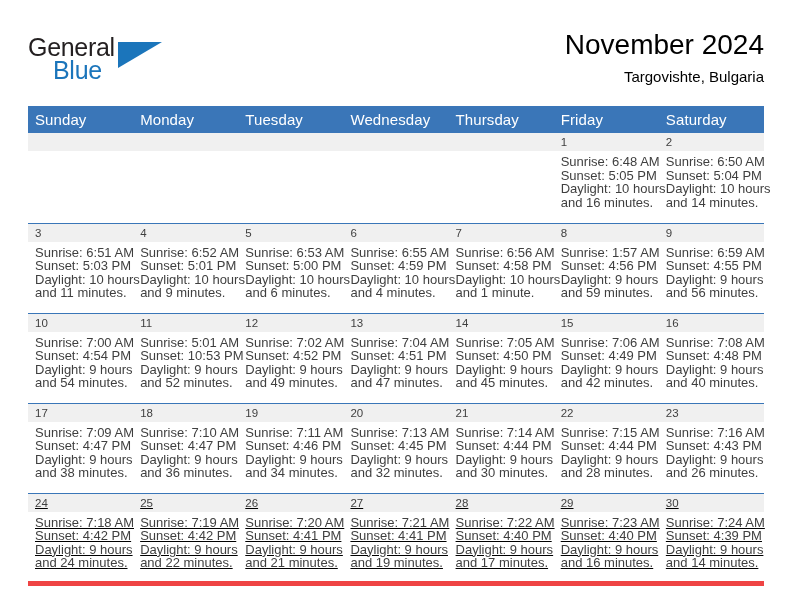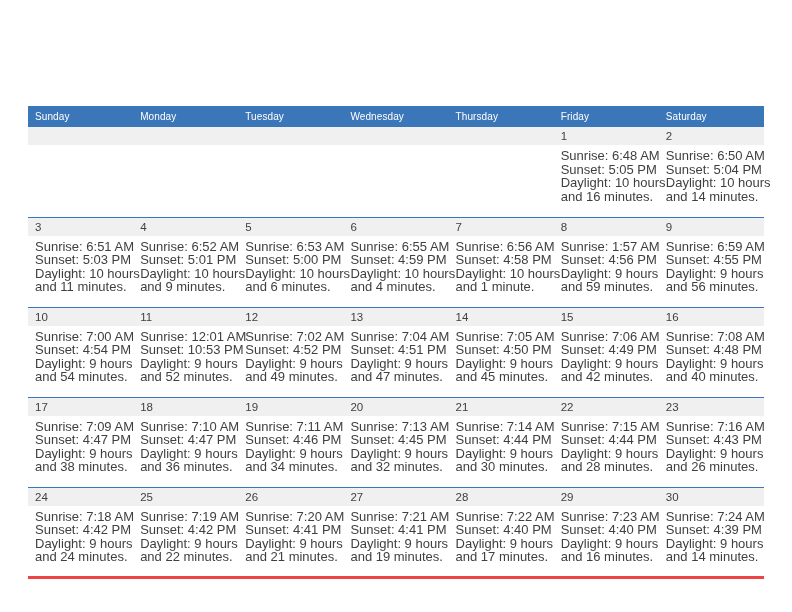--- a/index.html
+++ b/index.html
@@ -90,21 +90,21 @@
     position: absolute;
     left: 28px;
     top: 106px;
     width: 736px;
     border-collapse: collapse;
     table-layout: fixed;
   }
   .cal th {
     background: #3a76b8;
     color: #ffffff;
-    font-size: 10px;
+    font-size: 15px;
     font-weight: 400;
     text-align: left;
     padding: 5px 0 5px 7px;
     height: 21px;
     border: none;
     letter-spacing: 0.1px;
   }
   .cal td {
     vertical-align: top;
     width: 105.14px;
@@ -125,27 +125,41 @@
   .daynum-band.empty { background: #f0f0f0; }
   .cell-body {
     padding: 4px 5px 0 7px;
     font-size: 13px;
     color: #3f3f3f;
     line-height: 13.6px;
     letter-spacing: 0px;
   }
   .cell-body div { white-space: nowrap; }
   .cell-empty .cell-body { visibility: hidden; }
-  .cal tr.last-row td { border-bottom: 3px solid #ef4444; }
+  .cal tr.last-row td { border-bottom: 5px solid #ef4444; text-decoration: underline; }
 </style>
 </head>
 <body>
 
 <div class="page">
 
+  <div class="top">
+
+    <div class="logo">
+      <span class="logo-general">General</span>
+      <span class="logo-tri"></span>
+      <span class="logo-blue">Blue</span>
+    </div>
+
+    <div class="titles">
+      <div class="cal-title">November 2024</div>
+      <div class="cal-sub">Targovishte, Bulgaria</div>
+    </div>
+
+  </div>
 
   <table class="cal">
     <thead>
       <tr id="weekday-row">
           <th>Sunday</th>
           <th>Monday</th>
           <th>Tuesday</th>
           <th>Wednesday</th>
           <th>Thursday</th>
           <th>Friday</th>
@@ -264,21 +278,21 @@
             <div class="cell-body">
               <div>Sunrise: 7:00 AM</div>
               <div>Sunset: 4:54 PM</div>
               <div>Daylight: 9 hours</div>
               <div>and 54 minutes.</div>
             </div>
           </td>
           <td class="day-cell">
             <div class="daynum-band">11</div>
             <div class="cell-body">
-              <div>Sunrise: 12:01 AM</div>
+              <div>Sunrise: 5:01 AM</div>
               <div>Sunset: 10:53 PM</div>
               <div>Daylight: 9 hours</div>
               <div>and 52 minutes.</div>
             </div>
           </td>
           <td class="day-cell">
             <div class="daynum-band">12</div>
             <div class="cell-body">
               <div>Sunrise: 7:02 AM</div>
               <div>Sunset: 4:52 PM</div>

